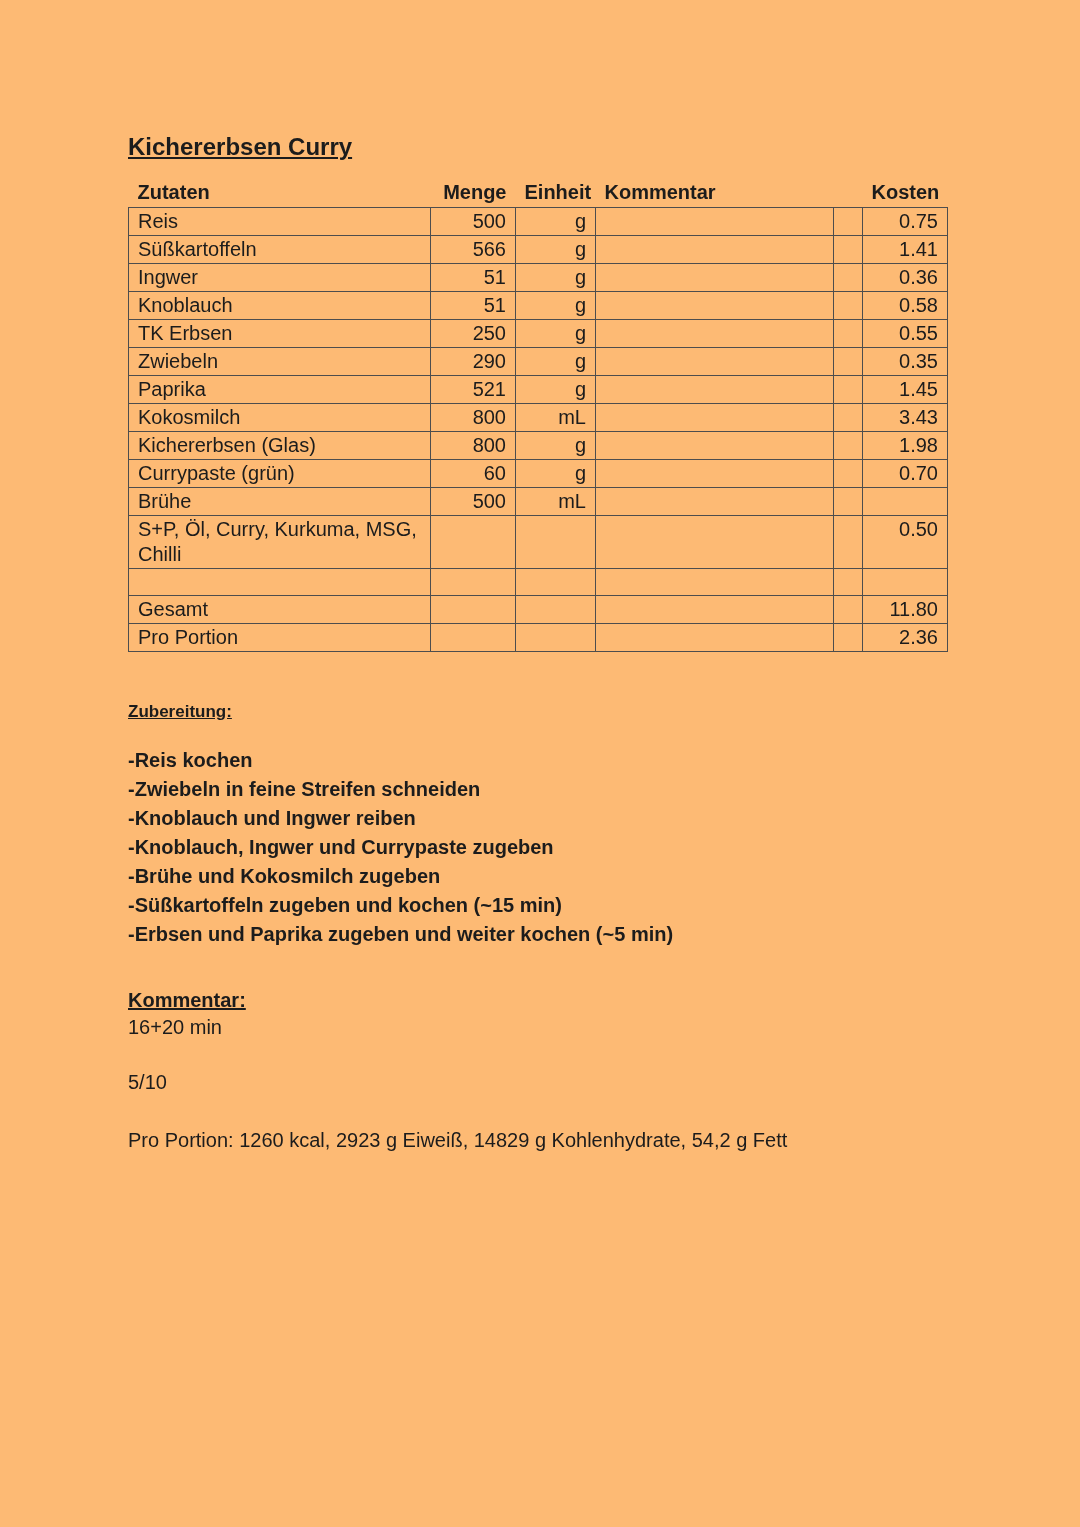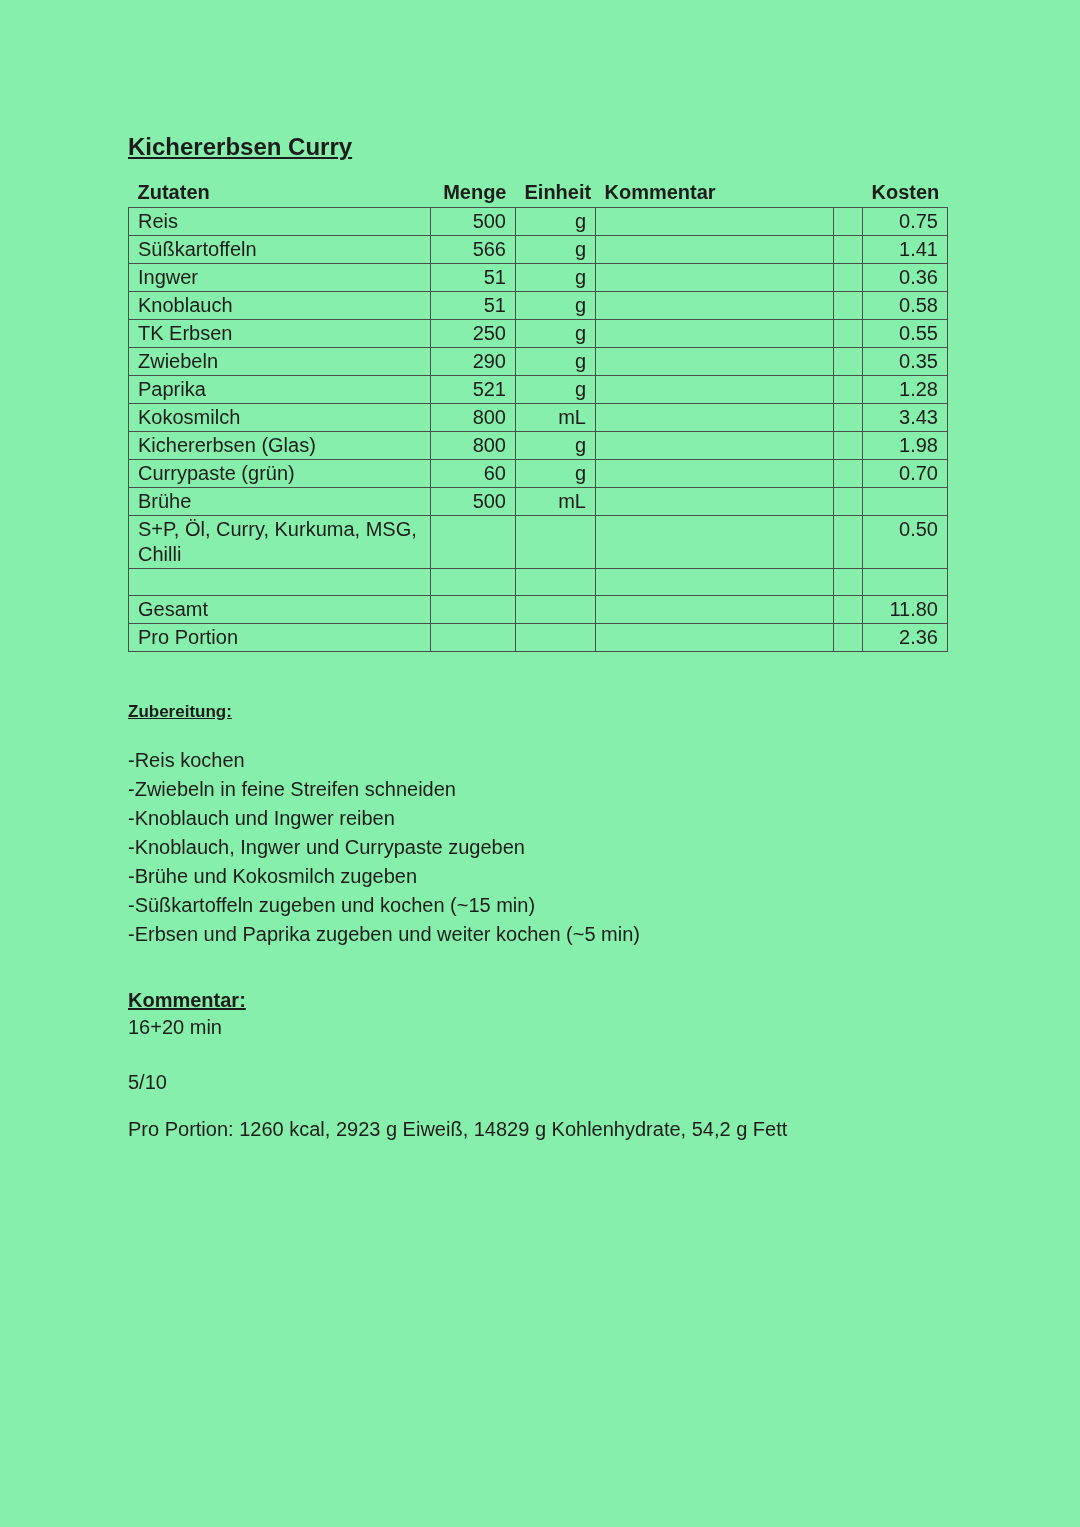--- a/index.html
+++ b/index.html
@@ -7,21 +7,21 @@
   body {
     width: 1080px; height: 1527px;
     background: #ffffff;
     font-family: "Liberation Sans", sans-serif;
     color: #1c1c1c;
   }
   .page {
     position: relative;
     width: 1080px; height: 1527px;
     overflow: hidden;
-    background: #86efac;
+    background: #fdba74;
   }
   .content { padding: 134px 40px 0 128px; }
 
   .doc-title {
     font-size: 24px;
     font-weight: bold;
     line-height: 26px;
     text-decoration: underline;
     margin: 0 0 21px 0;
   }
@@ -60,32 +60,32 @@
   .ac { text-align: right; }
 
   .section-heading {
     font-size: 17px;
     font-weight: bold;
     line-height: 27px;
     text-decoration: underline;
     margin: 46px 0 21px 0;
   }
   .steps { font-size: 20px; line-height: 29px; }
-  .step  { white-space: nowrap; }
+  .step  { white-space: nowrap; font-weight: bold; }
 
   .comment-heading {
     font-size: 20px;
     font-weight: bold;
     line-height: 23px;
     text-decoration: underline;
     margin: 40px 0 4px 0;
   }
   .comment-line { font-size: 20px; line-height: 23px; }
   .rating-line { margin-top: 32px; font-size: 20px; line-height: 23px; }
-  .nutrition-line { margin-top: 24px; font-size: 20px; line-height: 23px; }
+  .nutrition-line { margin-top: 35px; font-size: 20px; line-height: 23px; }
 </style>
 </head>
 <body>
 
 <div class="page">
   <div class="content">
 
     <h1 class="doc-title">Kichererbsen Curry</h1>
 
     <table class="ingredients">
@@ -155,21 +155,21 @@
           <td class="al"></td>
           <td class="spacer"></td>
           <td class="ac">0.35</td>
         </tr>
         <tr>
           <td class="al">Paprika</td>
           <td class="ar">521</td>
           <td class="ac">g</td>
           <td class="al"></td>
           <td class="spacer"></td>
-          <td class="ac">1.28</td>
+          <td class="ac">1.45</td>
         </tr>
         <tr>
           <td class="al">Kokosmilch</td>
           <td class="ar">800</td>
           <td class="ac">mL</td>
           <td class="al"></td>
           <td class="spacer"></td>
           <td class="ac">3.43</td>
         </tr>
         <tr>

